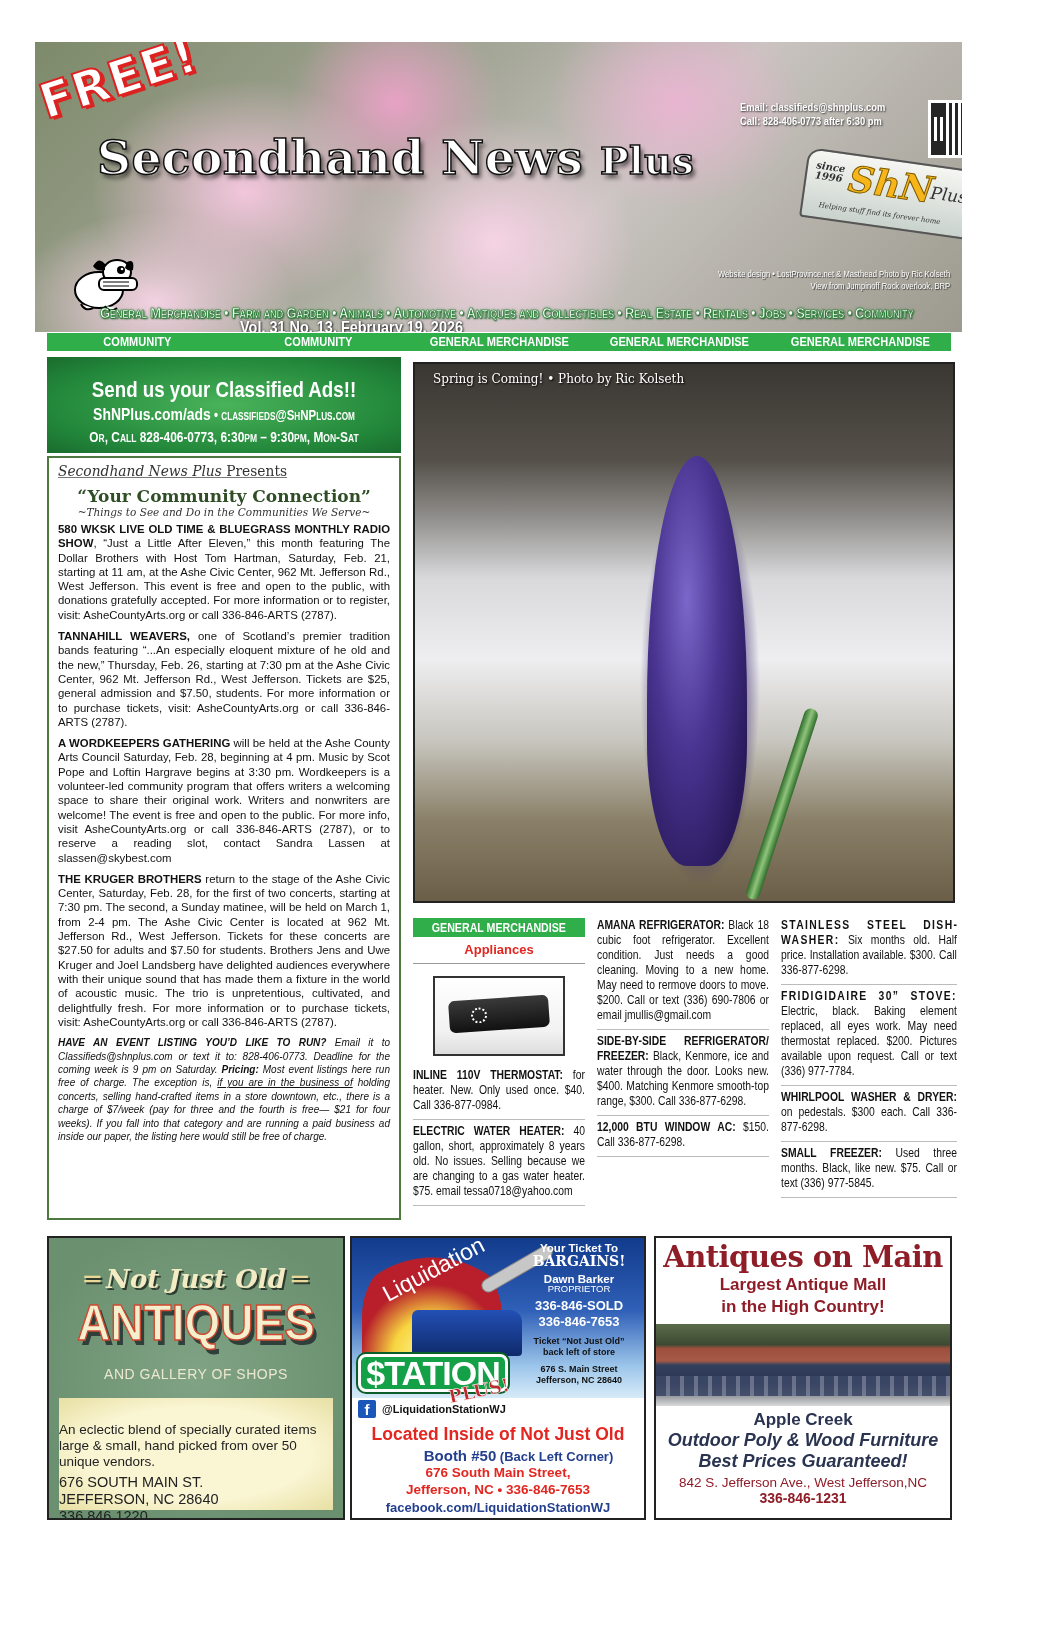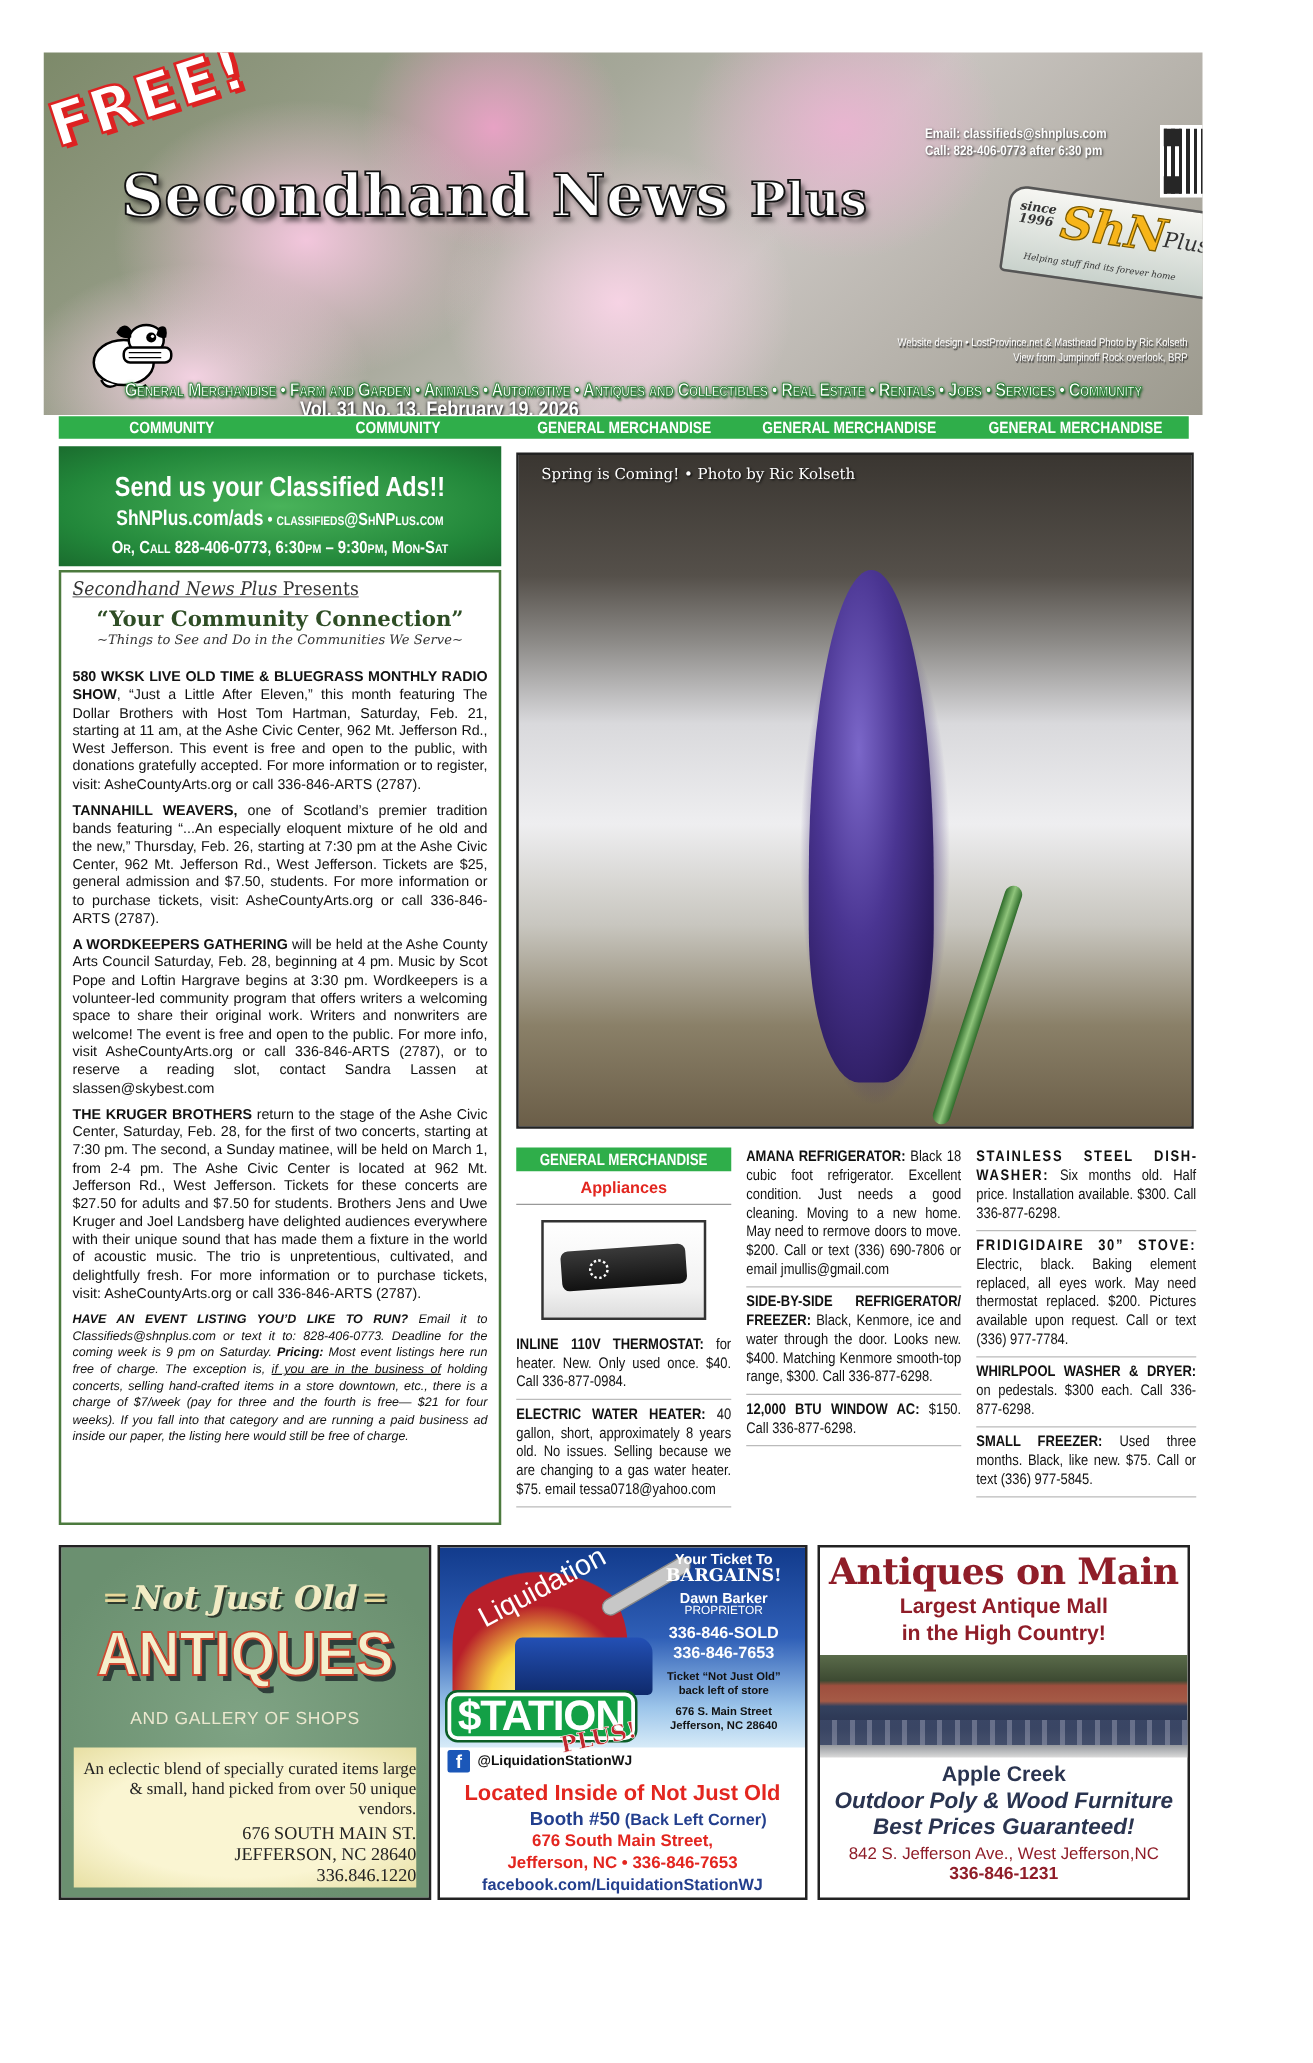--- a/index.html
+++ b/index.html
@@ -46,21 +46,21 @@
   .send-ads { position: absolute; left: 47px; top: 357px; width: 354px; height: 96px; background: radial-gradient(ellipse at center, #49b35a 0%, #22873a 70%, #1a6c2e 100%); color: #fff; text-align: center; padding-top: 20px; }
   .send-ads .h1 { font-weight: bold; font-size: 22px; transform: scaleX(0.85); white-space: nowrap; }
   .send-ads .h2 { font-weight: bold; font-size: 17px; margin-top: 2px; transform: scaleX(0.82); white-space: nowrap; }
   .send-ads .h2 small { font-variant: small-caps; font-size: 14px; }
   .send-ads .h3 { font-weight: bold; font-size: 14px; margin-top: 4px; font-variant: small-caps; transform: scaleX(0.85); white-space: nowrap; }
 
   .community-box { position: absolute; left: 47px; top: 456px; width: 354px; height: 764px; border: 2px solid #4c7a3e; padding: 4px 9px 6px 9px; background: #fff; }
   .community-box .presents { font-family: "DejaVu Serif", serif; font-size: 15px; color: #333; text-decoration: underline; text-decoration-color: #777; transform: scaleX(0.92); transform-origin: left; white-space: nowrap; }
   .community-box .presents i { font-style: italic; }
   .community-box .conn-title { font-family: "DejaVu Serif", serif; font-weight: bold; font-size: 17px; color: #2f4e26; text-align: center; margin-top: 6px; }
-  .community-box .conn-sub { font-family: "DejaVu Serif", serif; font-style: italic; font-size: 10.5px; color: #333; text-align: center; margin-bottom: 17px; }
+  .community-box .conn-sub { font-family: "DejaVu Serif", serif; font-style: italic; font-size: 10.5px; color: #333; text-align: center; margin-bottom: 4px; }
   .event { font-size: 11.4px; line-height: 14.3px; text-align: justify; margin-bottom: 7px; hyphens: manual; }
   .event b { font-weight: bold; }
   .event-footer { font-size: 10px; line-height: 13.4px; font-style: italic; text-align: justify; }
   .event-footer u { text-decoration: underline; }
 
   
   .feature-photo { position: absolute; left: 413px; top: 362px; width: 542px; height: 541px; border: 2px solid #222; overflow: hidden;
     background:
       radial-gradient(ellipse 60px 200px at 285px 320px, #5e49a6 0%, #3b2775 50%, rgba(40,25,80,0) 100%),
       linear-gradient(180deg, #3a3631 0%, #55504a 18%, #8d8b88 28%, #d9d9dc 40%, #eeeef0 55%, #c8c6bf 70%, #8a8068 85%, #6b5e48 100%);
@@ -83,21 +83,21 @@
   .ad-item.spaced .t { letter-spacing: 1.6px; }
   .cond { display: block; width: 117.6%; transform: scaleX(0.85); transform-origin: left; }
 
   
   .ad-box { position: absolute; top: 1236px; height: 284px; border: 2px solid #222; overflow: hidden; }
   .ad-antiques { left: 47px; width: 298px; background: radial-gradient(ellipse at center, #7fa384 0%, #6b9070 80%); }
   .ad-antiques .njo { position: absolute; left: 0; width: 100%; top: 26px; text-align: center; font-family: "DejaVu Serif", serif; font-style: italic; font-weight: bold; font-size: 26px; color: #f2ebc4; text-shadow: 2px 2px 0 #2e3b2f; }
   .ad-antiques .njo::before, .ad-antiques .njo::after { content: "═"; color: #e8d89a; margin: 0 6px; font-style: normal; }
   .ad-antiques .big { position: absolute; left: 0; width: 100%; top: 56px; text-align: center; font-family: "Liberation Sans", sans-serif; font-weight: bold; font-size: 50px; color: #f4efcc; -webkit-text-stroke: 1.5px #cf4a32; text-shadow: 4px 5px 0 #2f3f3a; letter-spacing: 0; transform: scaleX(0.92); }
   .ad-antiques .gallery { position: absolute; left: 0; width: 100%; top: 128px; text-align: center; font-size: 14px; color: #ece8cf; letter-spacing: 0.5px; }
-  .ad-antiques .cream { position: absolute; left: 10px; right: 10px; top: 160px; bottom: 8px; background: radial-gradient(ellipse at center, #faf5d2 60%, #e7dfa3 100%); text-align: right; padding-top: 9px; font-family: Liberation Serif, serif; }
+  .ad-antiques .cream { position: absolute; left: 10px; right: 10px; top: 160px; bottom: 8px; background: radial-gradient(ellipse at center, #faf5d2 60%, #e7dfa3 100%); text-align: left; padding-top: 24px; }
   .ad-antiques .desc { font-size: 13.5px; line-height: 16px; color: #222; }
   .ad-antiques .addr { font-size: 14.5px; line-height: 17px; color: #222; margin-top: 4px; }
 
   .ad-liquidation { left: 350px; width: 296px; background: #fff; }
   .liq-top { position: absolute; left: 0; top: 0; width: 100%; height: 160px; background: linear-gradient(180deg, #123b8c 0%, #2f5fb7 45%, #9cc5ea 80%, #d7ebf8 100%); }
   .liq-sun { position: absolute; left: 10px; top: 8px; width: 140px; height: 110px; border-radius: 70px 70px 0 0; background: radial-gradient(circle at 50% 100%, #fff8a0 0%, #f7d540 30%, #b81f2a 55%, #b81f2a 75%, rgba(0,0,0,0) 76%); }
   .liq-word { position: absolute; left: 26px; top: 18px; font-size: 23px; color: #fff; transform: rotate(-28deg); font-family: "Liberation Sans", sans-serif; }
   .liq-train { position: absolute; left: 60px; top: 72px; width: 110px; height: 46px; background: linear-gradient(180deg,#2350b5,#0f2a6b); border-radius: 6px 12px 4px 4px; }
   .liq-smoke { position: absolute; left: 125px; top: 24px; width: 80px; height: 14px; background: #c7c7c7; border-radius: 7px; transform: rotate(-30deg); border: 1px solid #888; }
   .liq-station { position: absolute; left: 6px; top: 116px; width: 150px; height: 38px; background: #13a046; border: 3px solid #fff; border-radius: 8px; color: #fff; font-weight: bold; font-size: 34px; text-align: center; line-height: 32px; box-shadow: 0 0 0 2px #0b5e27; letter-spacing: -1px; }

